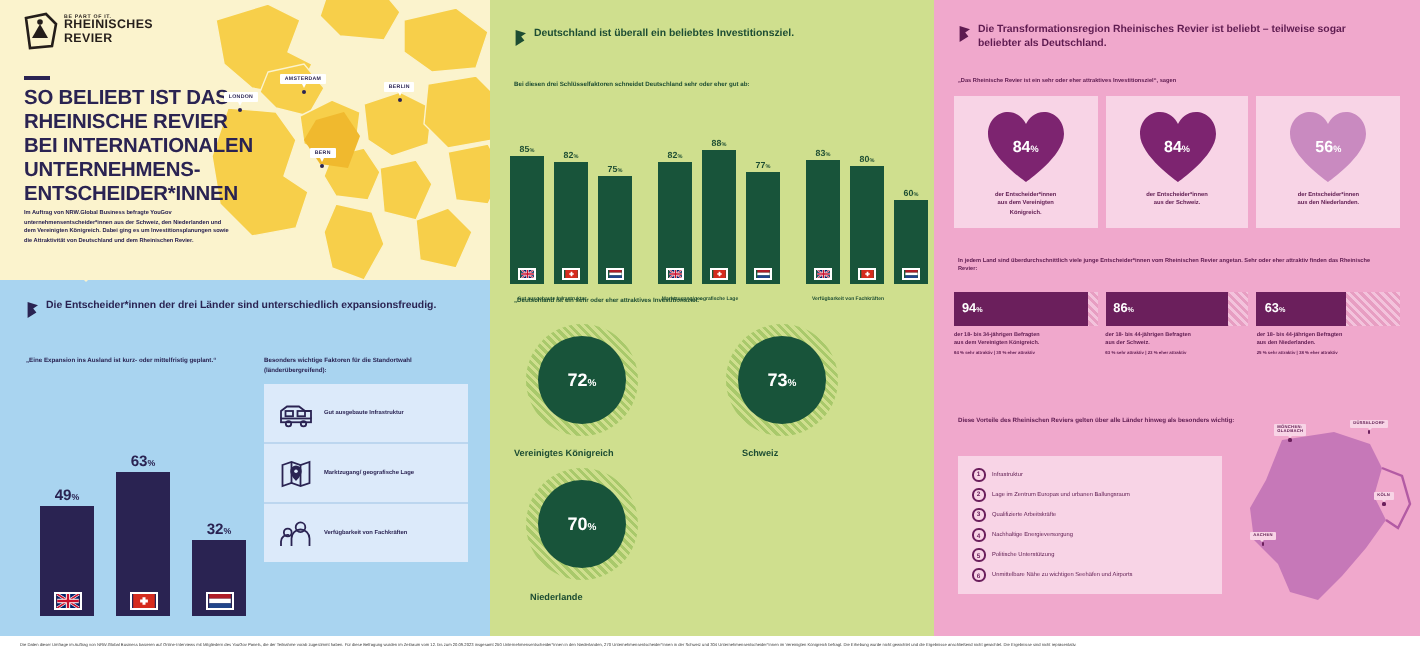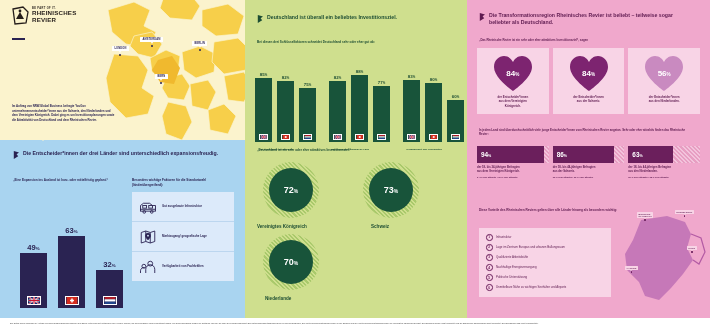--- a/index.html
+++ b/index.html
@@ -173,20 +173,21 @@
           <circle cx="8" cy="5" r="1.4" fill="#241d1a"></circle>
         </svg>
         <div class="logo-txt">
           <div class="logo-kicker">BE PART OF IT.</div>
           <div class="logo-main">RHEINISCHES</div>
           <div class="logo-main">REVIER</div>
         </div>
       </div>
 
       <div class="rule"></div>
+      <h1 class="headline">SO BELIEBT IST DAS RHEINISCHE REVIER BEI INTERNATIONALEN UNTERNEHMENS-ENTSCHEIDER*INNEN</h1>
       <p class="lede">Im Auftrag von NRW.Global Business befragte YouGov unternehmensentscheider*innen aus der Schweiz, den Niederlanden und dem Vereinigten Königreich. Dabei ging es um Investitionsplanungen sowie die Attraktivität von Deutschland und dem Rheinischen Revier.</p>
 
       <div class="map-pin" style="left:112px;top:46px">
         <div class="pin-box">LONDON</div>
         <div class="pin-tail"></div>
           <div class="pin-dot"></div>
       </div>
       <div class="map-pin" style="left:140px;top:37px">
         <div class="pin-box">AMSTERDAM</div>
         <div class="pin-tail"></div>

